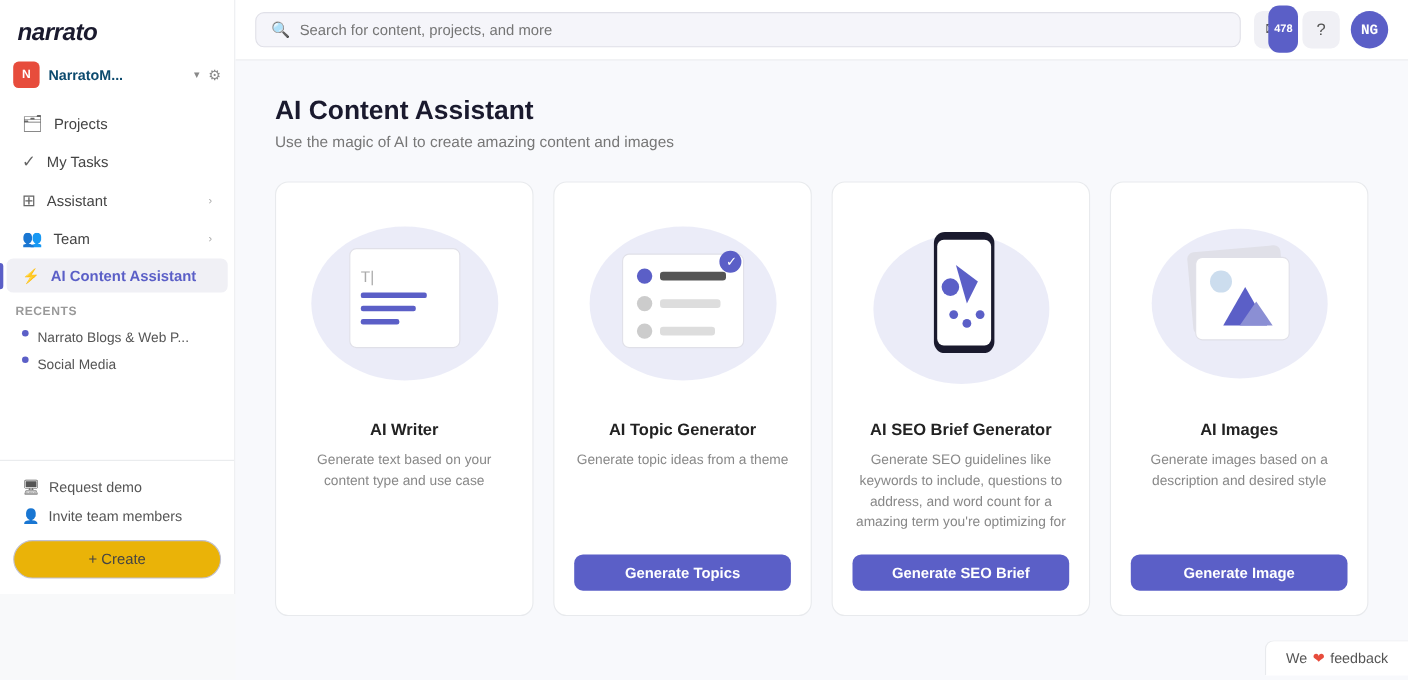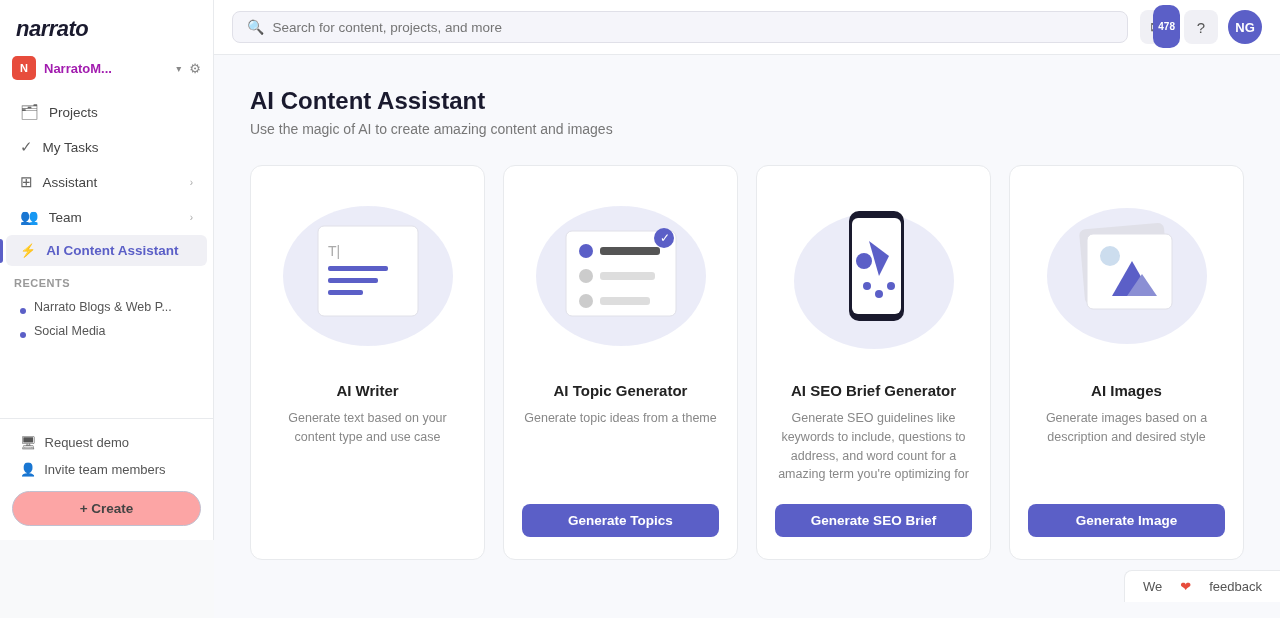--- a/index.html
+++ b/index.html
@@ -39,21 +39,21 @@
       background: #e74c3c;
       border-radius: 5px;
       color: #fff;
       font-size: 11px;
       font-weight: 700;
       display: flex; align-items: center; justify-content: center;
     }
     .workspace-name {
       font-size: 13px;
       font-weight: 600;
-      color: #a21caf;
+      color: #0c4a6e;
       flex: 1;
     }
     .workspace-chevron {
       font-size: 10px; color: #888; cursor: pointer;
     }
     .workspace-gear {
       font-size: 13px; color: #888; cursor: pointer;
     }
     .sidebar-nav {
       flex: 1;
@@ -87,37 +87,37 @@
       height: 24px;
       background: #5b5fc7;
       border-radius: 0 3px 3px 0;
     }
     .nav-icon { font-size: 15px; color: #666; }
     .nav-chevron { margin-left: auto; font-size: 10px; color: #aaa; }
     .nav-lightning { color: #f5a623; font-size: 13px; }
     .recents-section { padding: 10px 14px 4px; }
     .recents-label { font-size: 11px; color: #999; font-weight: 600; text-transform: uppercase; letter-spacing: 0.5px; margin-bottom: 6px; }
     .recent-item {
-      display: flex; align-items: flex-end; gap: 8px;
+      display: flex; align-items: flex-start; gap: 8px;
       padding: 5px 6px; cursor: pointer; border-radius: 5px; font-size: 12.5px; color: #555;
     }
     .recent-dot { width: 6px; height: 6px; border-radius: 50%; background: #5b5fc7; flex-shrink: 0; }
     .sidebar-footer {
       padding: 10px 12px 14px;
       border-top: 1px solid #e8eaed;
     }
     .footer-link {
       display: flex; align-items: center; gap: 8px;
       padding: 6px 8px; cursor: pointer; border-radius: 5px; font-size: 13px; color: #555;
     }
     .create-btn {
       display: flex; align-items: center; justify-content: center; gap: 6px;
       width: 100%; padding: 9px 0; border-radius: 20px;
-      border: 1.5px solid #c0c0d0; background: #fca5a5;
-      font-size: 13.5px; font-weight: 700; color: #444; cursor: pointer;
+      border: 1.5px solid #c0c0d0; background: #eab308;
+      font-size: 13.5px; font-weight: 400; color: #444; cursor: pointer;
       margin-top: 8px;
     }
 
     
     .main {
       flex: 1;
       display: flex;
       flex-direction: column;
       height: 618px;
       overflow: hidden;
@@ -160,21 +160,21 @@
       border-radius: 10px; padding: 16px 5px; min-width: 18px; text-align: left;
     }
     .help-btn {
       width: 34px; height: 34px; border-radius: 8px; background: #f0f0f5;
       display: flex; align-items: center; justify-content: center; cursor: pointer;
       font-size: 15px; color: #555;
     }
     .avatar {
       width: 34px; height: 34px; border-radius: 50%;
       background: #5b5fc7; color: #fff; font-size: 13px; font-weight: 700;
-      display: flex; align-items: center; justify-content: center; cursor: pointer;
+      display: flex; align-items: center; justify-content: center; cursor: pointer; font-family: Liberation Mono, monospace;
     }
 
     
     .content {
       flex: 1;
       padding: 32px 36px 20px;
       overflow-y: auto;
       position: relative;
     }
     .page-title { font-size: 24px; font-weight: 700; color: #1a1a2e; margin-bottom: 6px; }
@@ -215,29 +215,29 @@
       font-size: 13.5px;
       font-weight: 600;
       cursor: pointer;
       width: 100%;
       transition: background 0.15s;
     }
 
     
     .feedback-bar {
       position: fixed;
-      bottom: 16px; right: 0;
+      bottom: 4px; right: 0;
       padding: 8px 18px;
       background: #fff;
       border-top: 1px solid #e8eaed;
       border-left: 1px solid #e8eaed;
       border-radius: 8px 0 0 0;
       display: flex;
       align-items: center;
-      gap: 18px;
+      gap: 5px;
       font-size: 13px;
       color: #555;
     }
     .heart-icon { color: #e74c3c; }
   </style>
 </head>
 <body>
 
 <div class="sidebar">
   <div class="sidebar-logo">

